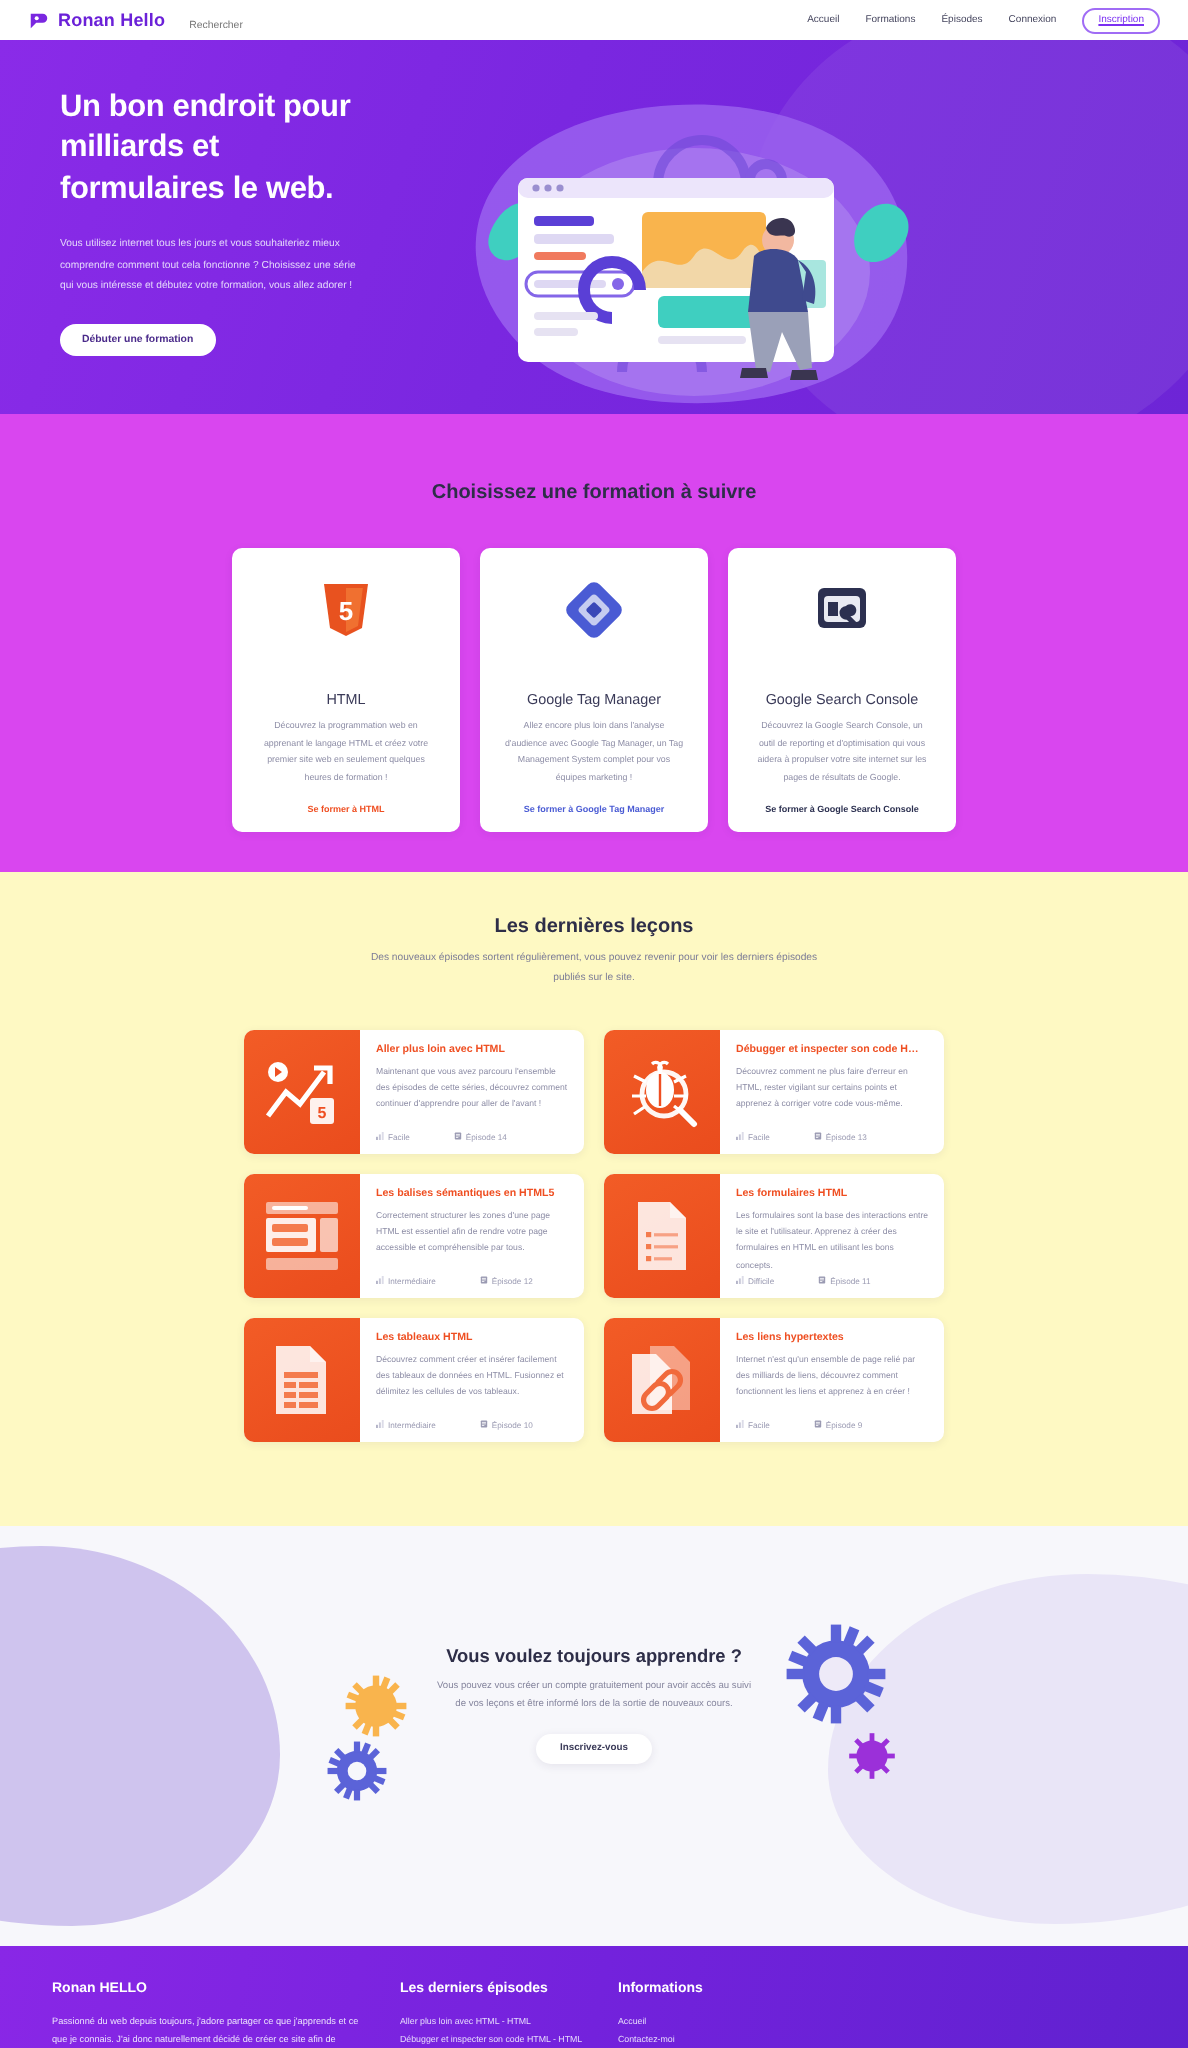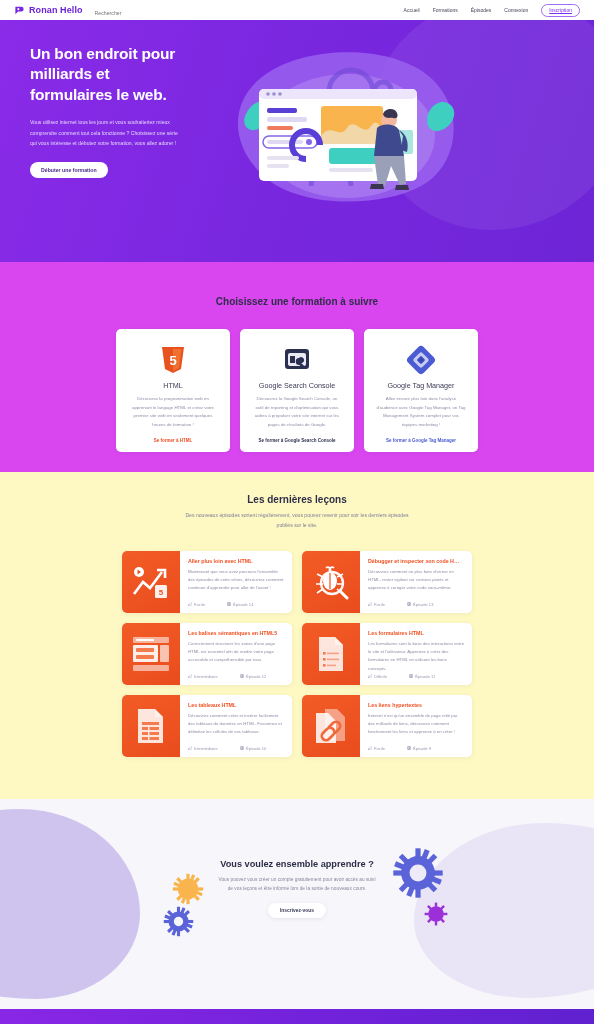--- a/index.html
+++ b/index.html
@@ -32,21 +32,21 @@
   .nav-link {
     font-size: 5px; color: #45455e; text-decoration: none; white-space: nowrap;
   }
   .nav-cta {
     font-size: 5px; color: #7b2ff2; border: 0.8px solid #a06cf5;
     border-radius: 20px; padding: 2.5px 7px; white-space: nowrap;
   }
 
   
   .hero {
-    position: relative; height: 242px; overflow: hidden;
+    position: relative; height: 187px; overflow: hidden;
     background: linear-gradient(108deg, #8a2be8 0%, #7a27e0 45%, #6d25d6 100%);
   }
   .hero-blob-a {
     position: absolute; right: -30px; top: -20px; width: 250px; height: 230px;
     background: rgba(255,255,255,0.07); border-radius: 50% 42% 55% 48%;
   }
   .hero-inner {
     position: relative; z-index: 3; display: flex; padding: 24px 30px 0 30px;
   }
   .hero-copy { width: 175px; }
@@ -75,21 +75,21 @@
   }
 
   .formations { padding: 34px 0 20px; background: #d946ef; }
   .cards3 { display: flex; justify-content: center; gap: 10px; margin-top: 22px; }
   .card3 {
     width: 114px; background: #fff; border-radius: 5px; padding: 11px 9px 9px;
     box-shadow: 0 1px 5px rgba(40,30,80,0.07); text-align: center;
     display: flex; flex-direction: column; align-items: center;
   }
   .card3-icon { height: 40px; display: flex; align-items: center; }
-  .card3-title { font-size: 7.2px; color: #3a3a58; margin-top: 1px; }
+  .card3-title { font-size: 7.2px; color: #3a3a58; margin-top: 20px; }
   .card3-desc {
     font-size: 4.4px; color: #8d8da6; line-height: 1.95; margin-top: 5px;
     padding: 0 3px;
   }
   .card3-link {
     font-size: 4.5px; font-weight: bold; margin-top: 9px; text-decoration: none;
   }
 
   
   .lessons { padding: 22px 0 42px; background: #fef9c3; position: relative; z-index: 2;}
@@ -253,43 +253,43 @@
             <text x="13" y="20" font-size="13" font-weight="bold" fill="#ffffff" text-anchor="middle" font-family="Liberation Sans, sans-serif">5</text>
           </svg>
         </div>
         <div class="card3-title">HTML</div>
         <div class="card3-desc">Découvrez la programmation web en apprenant le langage HTML et créez votre premier site web en seulement quelques heures de formation !</div>
         <a class="card3-link" href="#" style="color:#ef4f22">Se former à HTML</a>
       </div>
 
       <div class="card3">
         <div class="card3-icon">
+          <svg width="30" height="30" viewBox="0 0 30 30">
+            <rect x="4" y="4" width="22" height="22" rx="4" transform="rotate(45 15 15)" fill="#4a5bd4"></rect>
+            <rect x="9" y="9" width="12" height="12" rx="2" transform="rotate(45 15 15)" fill="#c6ccf0"></rect>
+            <rect x="12" y="12" width="6" height="6" rx="1" transform="rotate(45 15 15)" fill="#3a47b8"></rect>
+          </svg>
+        </div>
+        <div class="card3-title">Google Tag Manager</div>
+        <div class="card3-desc">Allez encore plus loin dans l'analyse d'audience avec Google Tag Manager, un Tag Management System complet pour vos équipes marketing !</div>
+        <a class="card3-link" href="#" style="color:#4a5bd4">Se former à Google Tag Manager</a>
+      </div>
+
+      <div class="card3">
+        <div class="card3-icon">
           <svg width="30" height="28" viewBox="0 0 30 28">
             <rect x="3" y="3" width="24" height="20" rx="3" fill="#2c3050"></rect>
             <rect x="6" y="7" width="18" height="13" rx="2" fill="#e9eaf2"></rect>
             <rect x="8" y="10" width="5" height="7" fill="#2c3050"></rect>
             <path d="M17 12a3 3 0 1 1 2.2 5.1l3.5 3.5-1.8 1.8-3.5-3.5A3 3 0 0 1 17 12z" fill="#2c3050"></path>
           </svg>
         </div>
         <div class="card3-title">Google Search Console</div>
         <div class="card3-desc">Découvrez la Google Search Console, un outil de reporting et d'optimisation qui vous aidera à propulser votre site internet sur les pages de résultats de Google.</div>
         <a class="card3-link" href="#" style="color:#2c3050">Se former à Google Search Console</a>
-      </div>
-
-      <div class="card3">
-        <div class="card3-icon">
-          <svg width="30" height="30" viewBox="0 0 30 30">
-            <rect x="4" y="4" width="22" height="22" rx="4" transform="rotate(45 15 15)" fill="#4a5bd4"></rect>
-            <rect x="9" y="9" width="12" height="12" rx="2" transform="rotate(45 15 15)" fill="#c6ccf0"></rect>
-            <rect x="12" y="12" width="6" height="6" rx="1" transform="rotate(45 15 15)" fill="#3a47b8"></rect>
-          </svg>
-        </div>
-        <div class="card3-title">Google Tag Manager</div>
-        <div class="card3-desc">Allez encore plus loin dans l'analyse d'audience avec Google Tag Manager, un Tag Management System complet pour vos équipes marketing !</div>
-        <a class="card3-link" href="#" style="color:#4a5bd4">Se former à Google Tag Manager</a>
       </div>
 
     </div>
   </div>
 
   <div class="lessons">
     <div class="section-title">Les dernières leçons</div>
     <div class="section-sub">Des nouveaux épisodes sortent régulièrement, vous pouvez revenir pour voir les derniers épisodes publiés sur le site.</div>
 
     <div class="lessons-grid">
@@ -598,21 +598,21 @@
             <rect x="32" y="18" width="7" height="4"></rect>
           <rect x="18" y="1" width="4" height="7" transform="rotate(45 20 20)"></rect>
           <rect x="18" y="32" width="4" height="7" transform="rotate(45 20 20)"></rect>
           <rect x="1" y="18" width="7" height="4" transform="rotate(45 20 20)"></rect>
           <rect x="32" y="18" width="7" height="4" transform="rotate(45 20 20)"></rect>
         </g>
       </g>
     </svg>
 
     <div class="cta-inner">
-      <div class="cta-title">Vous voulez ensemble apprendre ?</div>
+      <div class="cta-title">Vous voulez toujours apprendre ?</div>
       <div class="cta-sub">Vous pouvez vous créer un compte gratuitement pour avoir accès au suivi de vos leçons et être informé lors de la sortie de nouveaux cours.</div>
       <button class="cta-btn">Inscrivez-vous</button>
     </div>
   </div>
 
   <div class="footer">
     <div class="footer-cols">
 
       <div class="f-col-about">
         <div class="f-title">Ronan HELLO</div>

